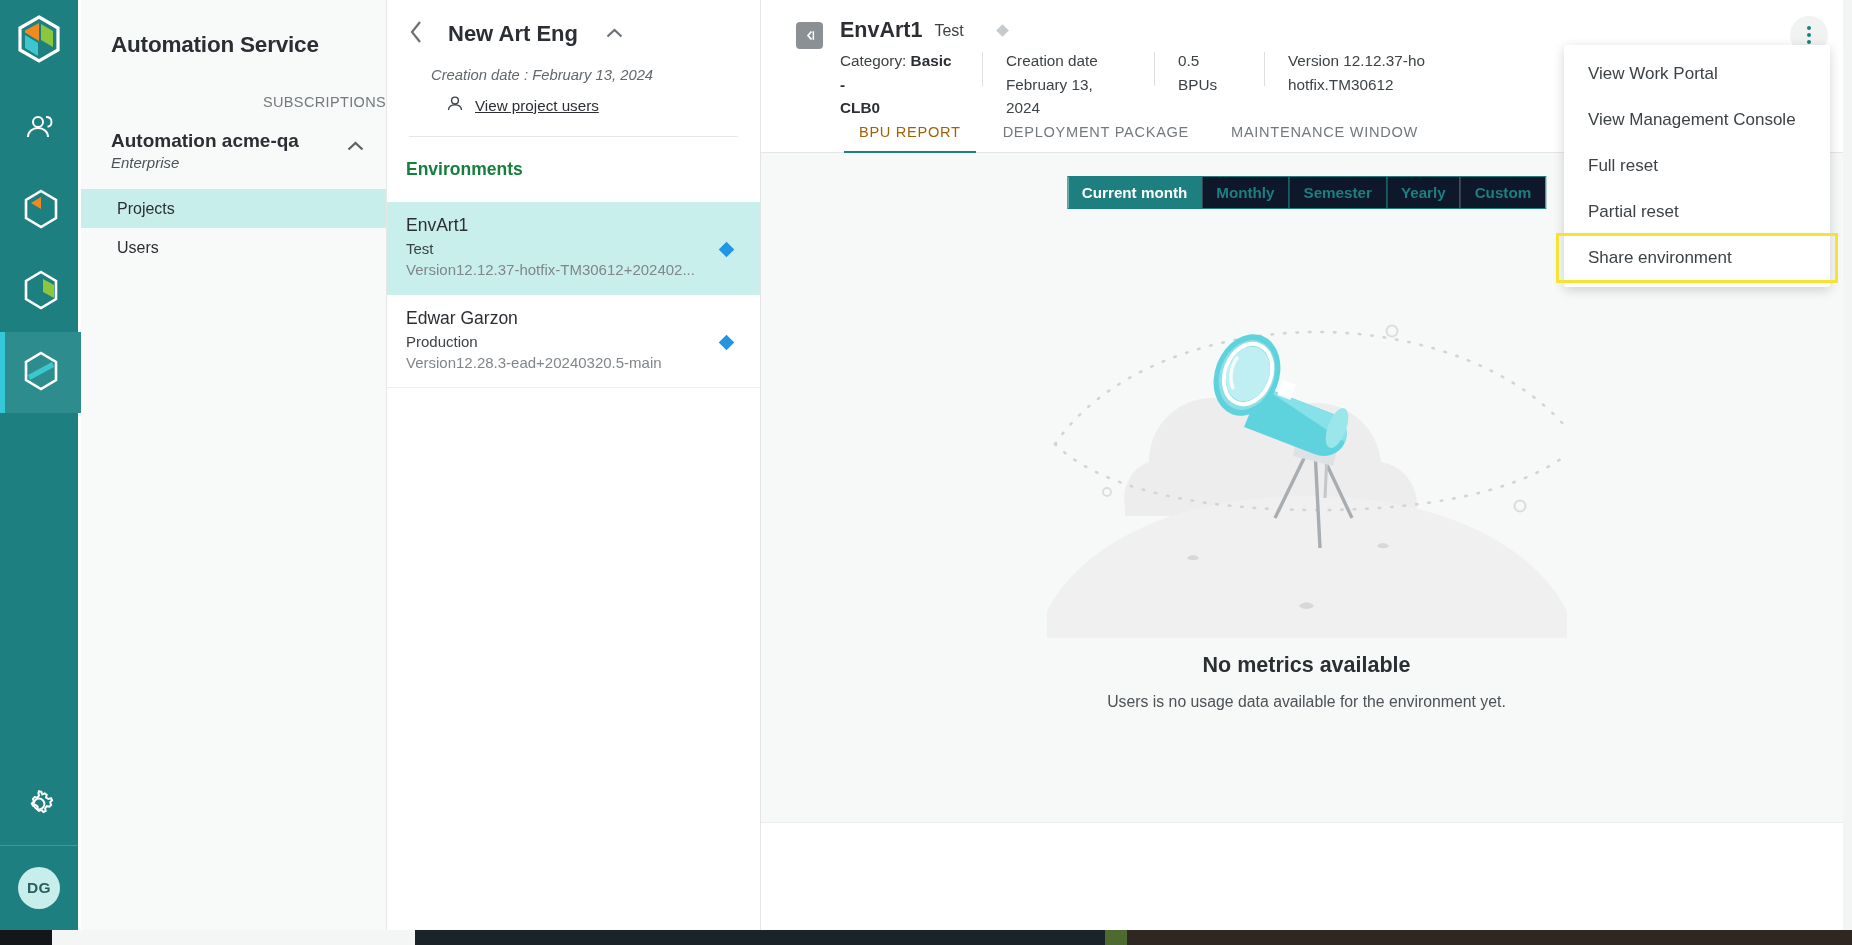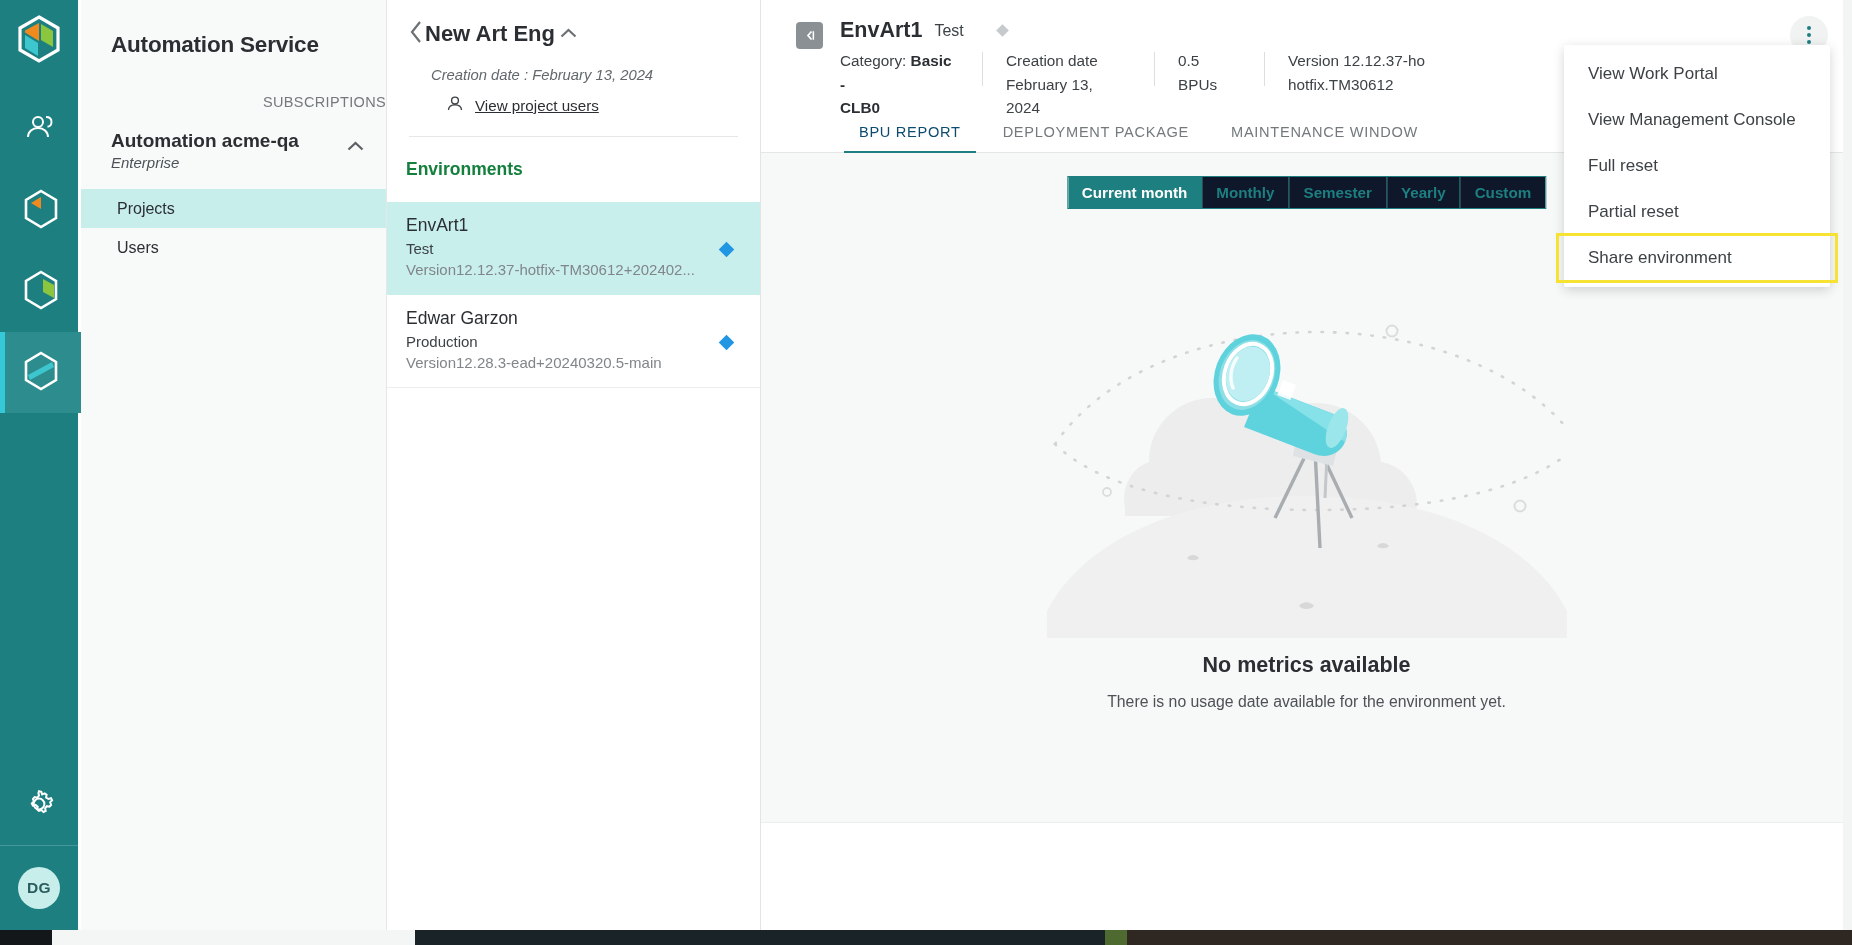--- a/index.html
+++ b/index.html
@@ -77,21 +77,21 @@
   .subs-nav-item.active { background: #c7eeeb; }
 
   
   .project {
     position: absolute; left: 387px; top: 0;
     width: 374px; height: 930px;
     background: #ffffff;
     border-right: 1px solid #e2e4e5;
   }
   .project-head { padding: 20px 22px 0 22px; position: relative; }
-  .project-title-row { display: flex; align-items: center; gap: 1px; }
+  .project-title-row { display: flex; align-items: center; gap: 24px; }
   .back-chev { color: #6c7175; cursor: pointer; }
   .project-name { font-size: 22px; font-weight: bold; color: #2b2f33; }
   .project-collapse { color: #6c7175; margin-left: 4px; }
   .project-created {
     font-size: 14.8px; font-style: italic; color: #62686c;
     margin: 19px 0 0 22px;
   }
   .project-users {
     display: flex; align-items: center; gap: 9px;
     margin: 12px 0 0 38px; font-size: 15.2px; color: #2b2f33;
@@ -175,21 +175,21 @@
   .tabs {
     display: flex; align-items: center; gap: 0;
     padding-left: 77px; border-bottom: 1px solid #e4e6e7;
     height: 41px;
   }
   .tab {
     font-size: 14.6px; letter-spacing: .7px; color: #73797d;
     padding: 0 21px; height: 41px; line-height: 41px;
     cursor: pointer; position: relative;
   }
-  .tab.active { color: #0c4a6e; }
+  .tab.active { color: #a16207; }
   .tab.active::after {
     content: ""; position: absolute; left: 6px; right: 6px; bottom: -1px;
     height: 2.5px; background: #1d7f80;
   }
 
   .report-area {
     position: relative;
     height: 670px;
     background: #f7f8f8;
     border-bottom: 1px solid #eceeee;
@@ -508,21 +508,21 @@
 
           <g fill="#d8d8d8">
             <path d="M140 300c3-4 9-4 12 0-2 3-10 3-12 0z"></path>
             <path d="M330 288c3-4 9-4 12 0-2 3-10 3-12 0z"></path>
             <path d="M252 348c4-5 11-5 15 0-3 4-12 4-15 0z"></path>
           </g>
         </svg>
       </div>
 
       <div class="empty-title">No metrics available</div>
-      <div class="empty-sub">There is no usage date available for the environment yet.</div>
+      <div class="empty-sub">Users is no usage data available for the environment yet.</div>
     </div>
 
     <div class="menu">
       <div class="menu-item">View Work Portal</div>
       <div class="menu-item">View Management Console</div>
       <div class="menu-item">Full reset</div>
       <div class="menu-item">Partial reset</div>
       <div class="menu-item highlight">Share environment</div>
     </div>
   </div>

